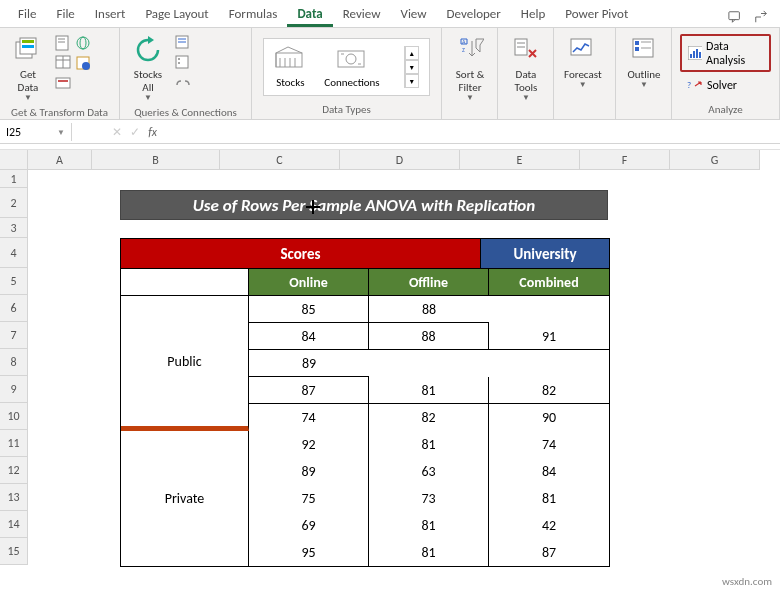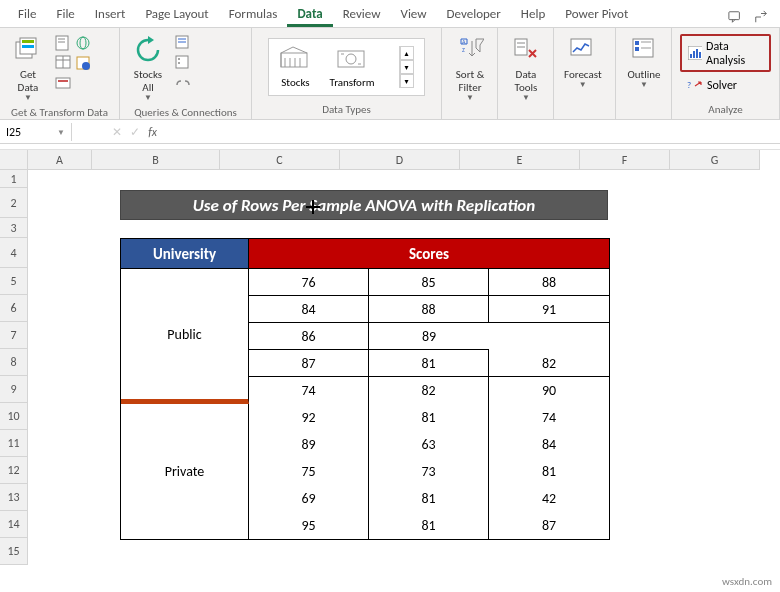--- a/index.html
+++ b/index.html
@@ -222,21 +222,21 @@
             </svg>
           <span class="dt-label">Stocks</span>
         </div>
         <div class="dt-item">
           <svg class="dt-icon" viewBox="0 0 32 28">
               <rect x="2" y="6" width="26" height="16" fill="none" stroke="#999"></rect>
               <circle cx="15" cy="14" r="5" fill="none" stroke="#999"></circle>
               <line x1="5" y1="9" x2="8" y2="9" stroke="#999"></line>
               <line x1="22" y1="19" x2="25" y2="19" stroke="#999"></line>
             </svg>
-          <span class="dt-label">Transform</span>
+          <span class="dt-label">Connections</span>
         </div>
         <div class="scroll-side">
           <div class="scroll-btn">▴</div>
           <div class="scroll-btn">▾</div>
           <div class="scroll-btn">▾</div>
         </div>
       </div>
     </div>
     <div class="group-label">Data Types</div>
   </div>
@@ -516,39 +516,43 @@
         <div class="cell rG" style="height:27px"></div>
       </div>
     </div>
 
   <div class="grid-area" style="position:absolute; left:28px; top:20px; width:752px;">
     <div class="title-banner">Use of Rows Per Sample ANOVA with Replication</div>
     <div class="cursor-cross"></div>
 
     <div class="data-table">
       <div class="dt-row">
+        <div class="dt-cell hdr1 hdr-scores">Scores</div>
         <div class="dt-cell hdr1 hdr-uni c-uni">University</div>
-        <div class="dt-cell hdr1 hdr-scores">Scores</div>
+      </div>
+      <div class="dt-row">
+        <div class="dt-cell hdr2 c-uni" style="background:#fff;"></div>
+        <div class="dt-cell hdr2 c-sc">Online</div>
+        <div class="dt-cell hdr2 c-sc">Offline</div>
+        <div class="dt-cell hdr2 c-sc">Combined</div>
       </div>
 
       <div class="dt-row">
           <div class="dt-cell c-uni big-vert" style="height:135px; border-bottom:5px solid #c2410c;">Public</div>
         <div style="display:flex; flex-direction:column;">
           <div class="dt-row">
-              <div class="dt-cell body-cell c-sc">76</div>
               <div class="dt-cell body-cell c-sc">85</div>
               <div class="dt-cell body-cell c-sc">88</div>
             </div>
           <div class="dt-row">
               <div class="dt-cell body-cell c-sc">84</div>
               <div class="dt-cell body-cell c-sc">88</div>
               <div class="dt-cell body-cell c-sc">91</div>
             </div>
           <div class="dt-row">
-              <div class="dt-cell body-cell c-sc">86</div>
               <div class="dt-cell body-cell c-sc">89</div>
             </div>
           <div class="dt-row">
               <div class="dt-cell body-cell c-sc">87</div>
               <div class="dt-cell body-cell c-sc">81</div>
               <div class="dt-cell body-cell c-sc">82</div>
             </div>
           <div class="dt-row">
               <div class="dt-cell body-cell c-sc">74</div>
               <div class="dt-cell body-cell c-sc">82</div>

